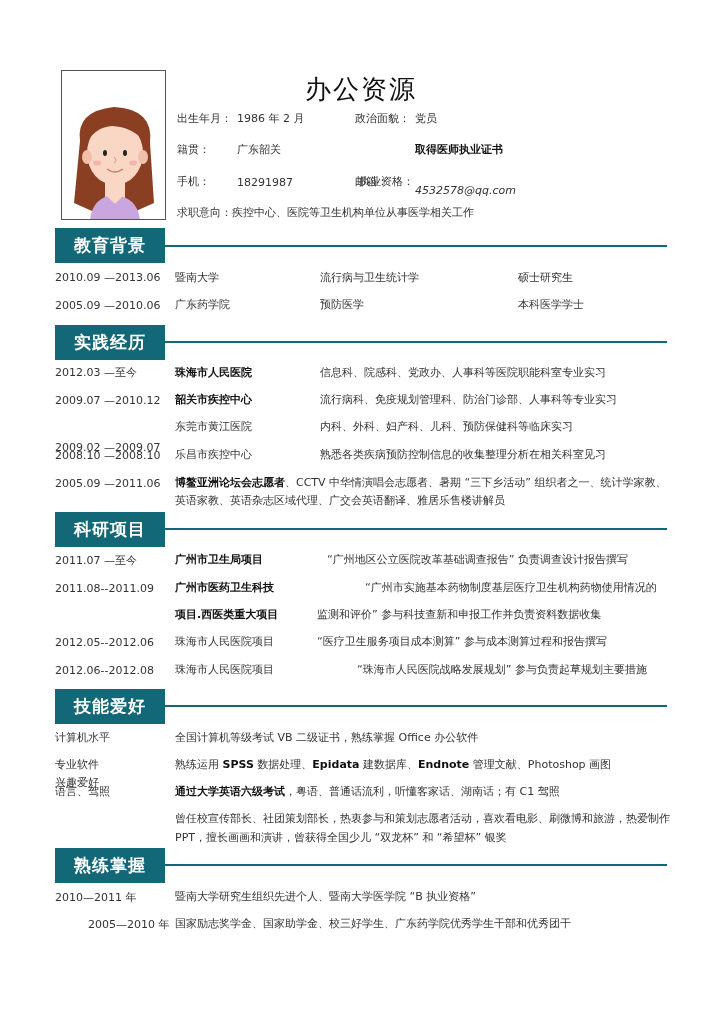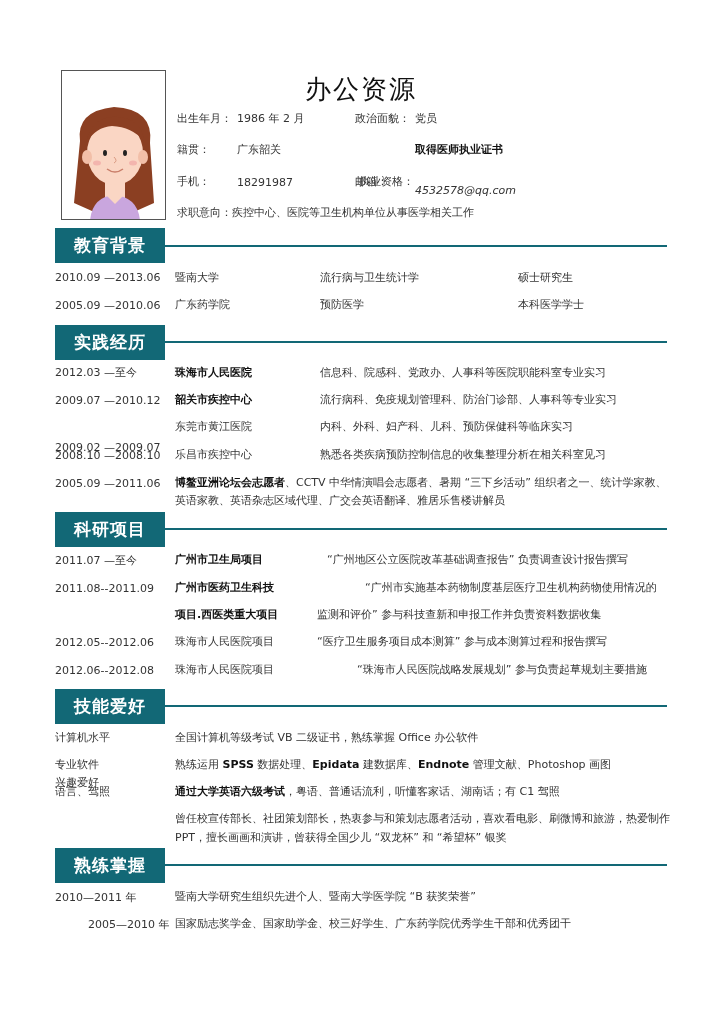--- a/index.html
+++ b/index.html
@@ -131,16 +131,16 @@
 </div>
 
 <div class="abs t" style="left:55px; top:765px;margin-top:11px;">兴趣爱好</div>
 <div class="abs t" style="left:175px; top:812px;">曾任校宣传部长、社团策划部长，热衷参与和策划志愿者活动，喜欢看电影、刷微博和旅游，热爱制作</div>
 <div class="abs t" style="left:175px; top:831px;">PPT，擅长画画和演讲，曾获得全国少儿 “双龙杯” 和 “希望杯” 银奖</div>
 
 <div class="sec-bar" style="top:848px;">熟练掌握</div>
 <div class="sec-line" style="top:864px;"></div>
 
 <div class="abs t" style="left:55px; top:891px;">2010—2011 年</div>
-<div class="abs t" style="left:175px; top:890px;">暨南大学研究生组织先进个人、暨南大学医学院 “B 获奖荣誉”</div>
+<div class="abs t" style="left:175px; top:890px;">暨南大学研究生组织先进个人、暨南大学医学院 “B 执业资格”</div>
 
 <div class="abs t" style="left:55px; top:918px;margin-left:33px;">2005—2010 年</div>
 <div class="abs t" style="left:175px; top:917px;">国家励志奖学金、国家助学金、校三好学生、广东药学院优秀学生干部和优秀团干</div>
 
 </body></html>

